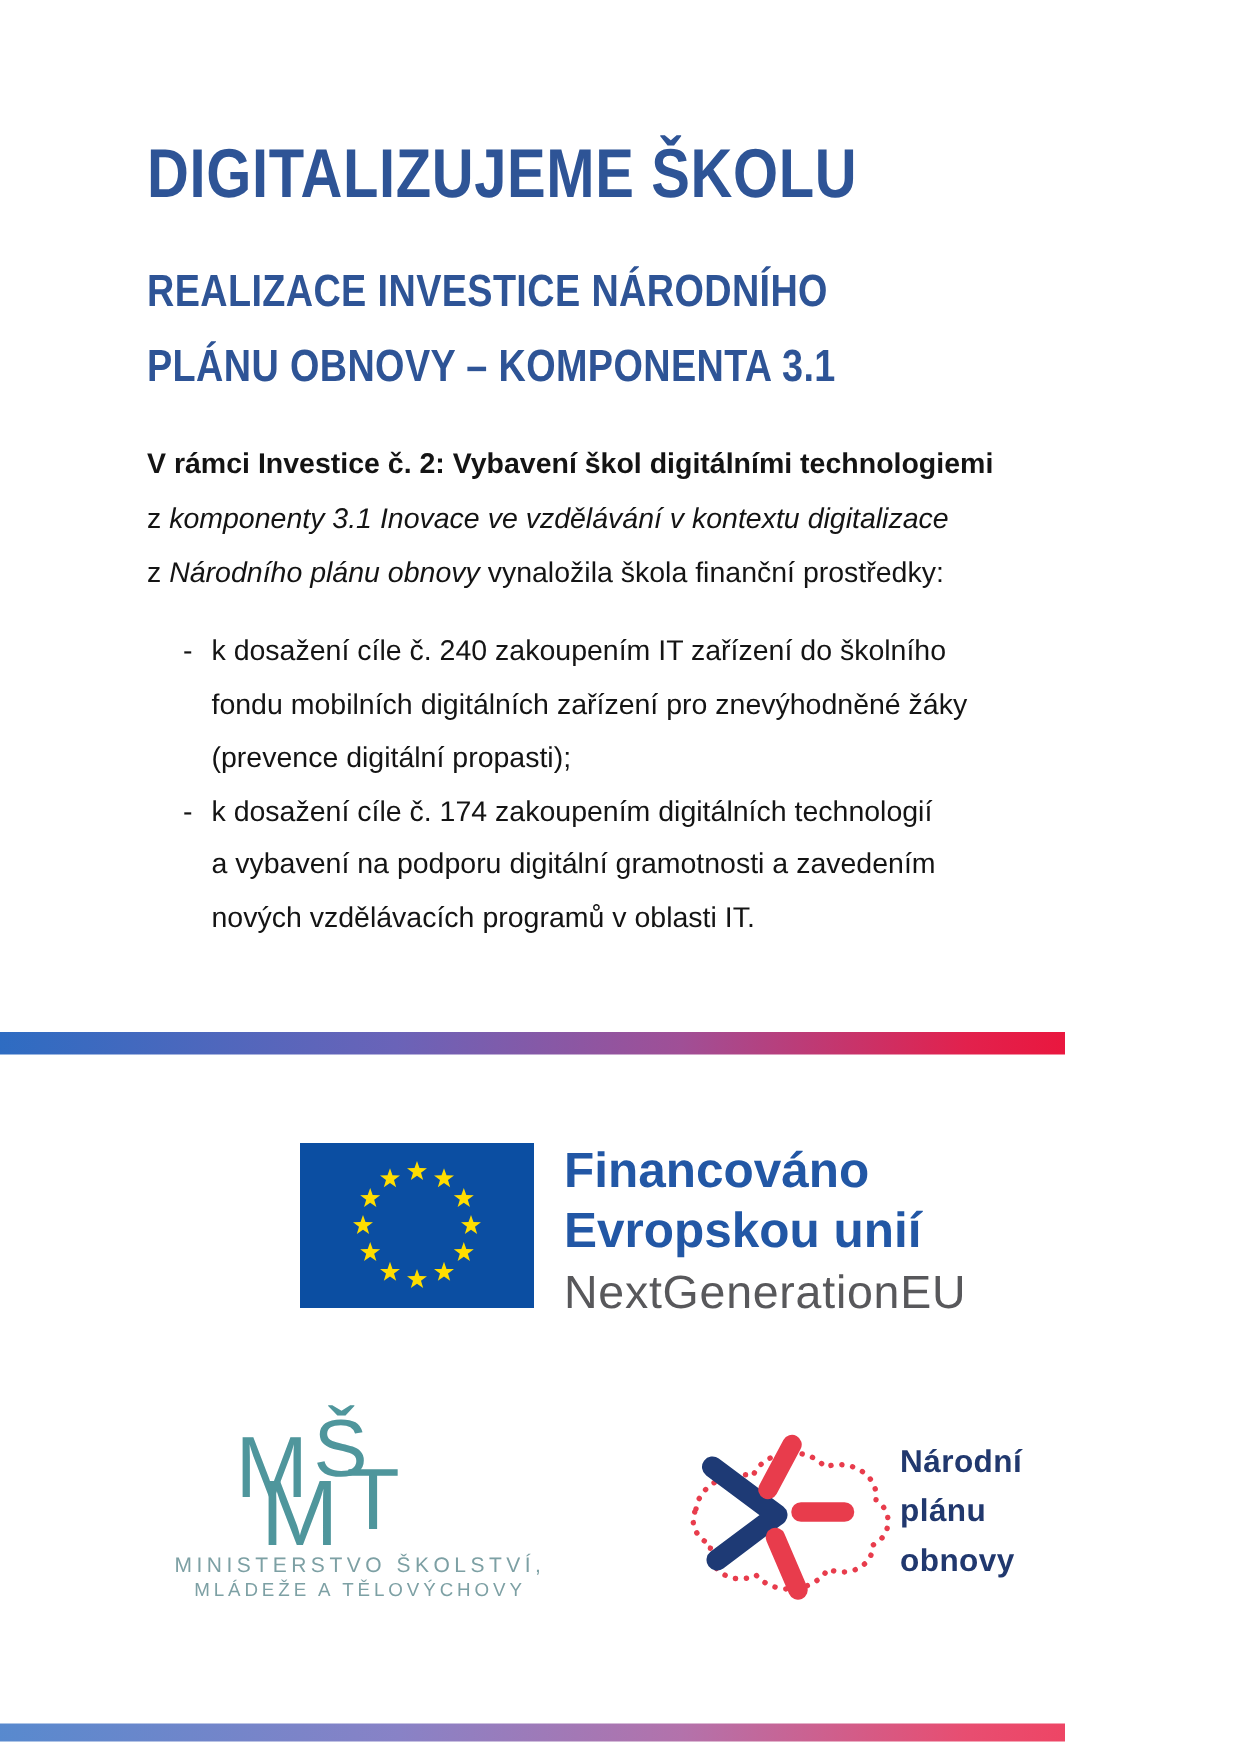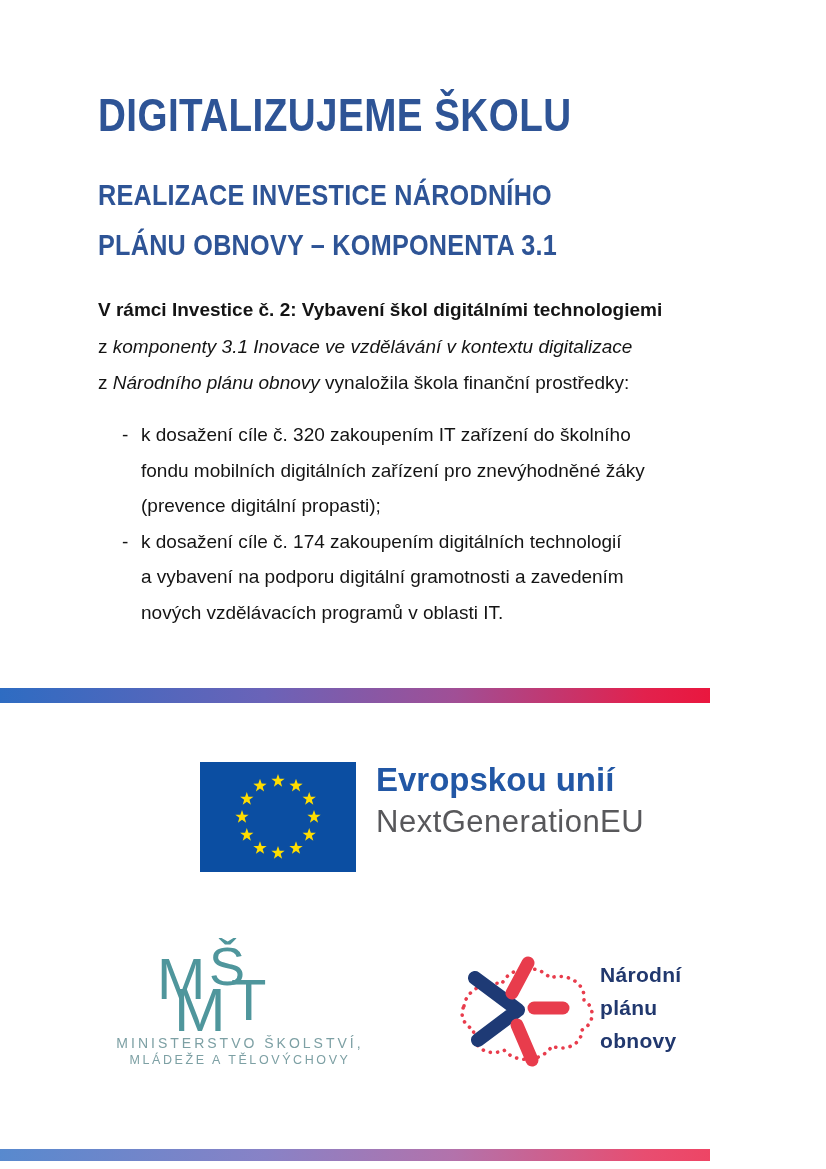--- a/index.html
+++ b/index.html
@@ -106,21 +106,21 @@
 
   <div class="intro">
     <div><b>V rámci Investice č. 2: Vybavení škol digitálními technologiemi</b></div>
     <div><span>z </span><i>komponenty 3.1 Inovace ve vzdělávání v kontextu digitalizace</i></div>
     <div><span>z </span><i>Národního plánu obnovy</i><span> vynaložila škola finanční prostředky:</span></div>
   </div>
 
   <div class="bullets">
     <div class="bullet">
       <span class="marker">-</span>
-      <span class="btext">k dosažení cíle č. 320 zakoupením IT zařízení do školního
+      <span class="btext">k dosažení cíle č. 240 zakoupením IT zařízení do školního
 fondu mobilních digitálních zařízení pro znevýhodněné žáky
 (prevence digitální propasti);</span>
     </div>
     <div class="bullet">
       <span class="marker">-</span>
       <span class="btext">k dosažení cíle č. 174 zakoupením digitálních technologií
 a vybavení na podporu digitální gramotnosti a zavedením
 nových vzdělávacích programů v oblasti IT.</span>
     </div>
   </div>
@@ -141,20 +141,21 @@
         <use href="#star" x="96.0" y="86.2"></use>
         <use href="#star" x="78.0" y="91.0"></use>
         <use href="#star" x="60.0" y="86.2"></use>
         <use href="#star" x="46.8" y="73.0"></use>
         <use href="#star" x="42.0" y="55.0"></use>
         <use href="#star" x="46.8" y="37.0"></use>
         <use href="#star" x="60.0" y="23.8"></use>
       </g>
   </svg>
   <div class="eu-text">
+    <div>Financováno</div>
     <div>Evropskou unií</div>
     <div class="ngeu">NextGenerationEU</div>
   </div>
 
   <div class="msmt">
     <div class="monogram">
       <span class="m1">M</span>
       <span class="sh">Š</span>
       <span class="m2">M</span>
       <span class="t">T</span>

